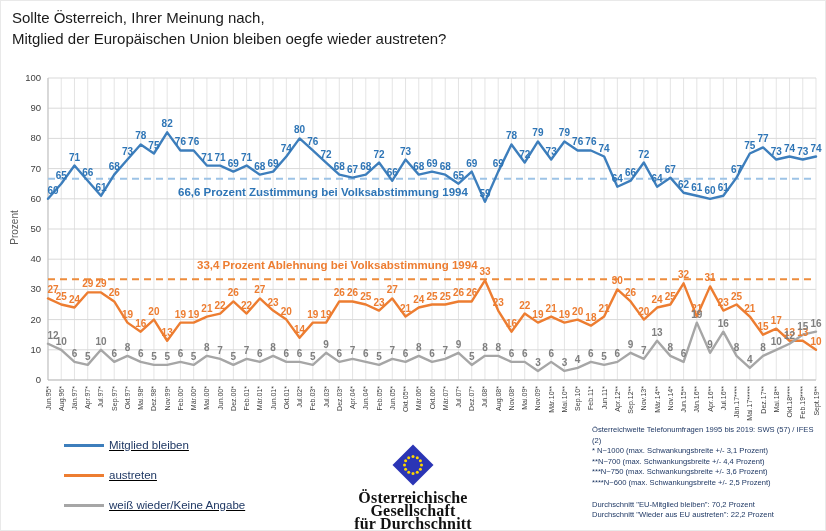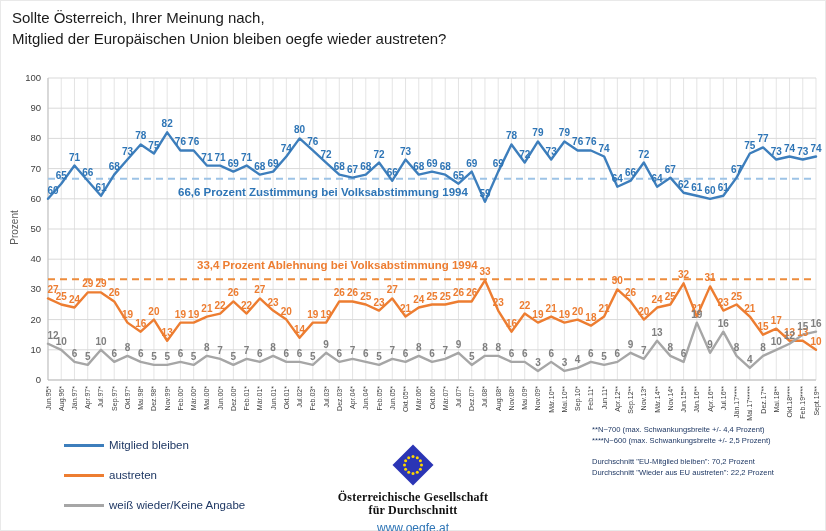--- a/index.html
+++ b/index.html
@@ -7,29 +7,29 @@
         font-family:"Liberation Sans",sans-serif;overflow:hidden;
         box-shadow:inset 0 0 0 1px #e9e9e9;}
   #title{position:absolute;top:7px;left:0;width:826px;text-align:left;
          font-size:15px;line-height:21px;color:#1a1a1a;margin-left:12px;}
   #chart-svg{position:absolute;left:0;top:0;}
   #y-label{position:absolute;left:-16px;top:222px;width:60px;text-align:center;
            transform:rotate(-90deg);font-size:10px;color:#595959;}
   .annotation{position:absolute;font-weight:bold;font-size:11.5px;}
   #ann-blue{left:178px;top:186px;color:#2E75B6;}
   #ann-orange{left:197px;top:245px;color:#ED7D31;margin-top:14px;}
-  #legend{position:absolute;left:64px;top:430px;}
+  #legend{position:absolute;left:64px;top:430px;text-decoration:underline;}
   .legend-row{display:flex;align-items:center;height:30px;}
   .legend-swatch{width:40px;height:3px;margin-right:5px;}
   .legend-label{font-size:11.5px;color:#1F3864;}
   #footnotes{position:absolute;left:592px;top:425px;width:230px;
              font-size:7.6px;line-height:10.6px;color:#1F3864;}
   #footnotes .group2{margin-top:11px;}
   #logo{position:absolute;left:323px;top:443px;width:180px;text-align:center;}
-  #logo .org{font-family:"Liberation Serif",serif;font-weight:bold;font-size:12px;
+  #logo .org{font-family:"Liberation Serif",serif;font-weight:bold;font-size:16px;
              line-height:13px;color:#111;letter-spacing:.2px;}
   #logo .site{font-size:12px;margin-top:4px;color:#2E75B6;}
 </style>
 </head>
 <body>
 
 <div id="page">
 
   <div id="title">
     <div>Sollte Österreich, Ihrer Meinung nach,</div>
@@ -401,21 +401,24 @@
           <circle cx="17.7" cy="14.7" r="1.5"></circle>
       </g>
     </svg>
     <div class="org">Österreichische Gesellschaft</div>
     <div class="org">für Durchschnitt</div>
     <div class="site">www.oegfe.at</div>
   </div>
 
   <div id="footnotes">
     <div class="group1">
+      <div>Österreichweite Telefonumfragen 1995 bis 2019: SWS (57) / IFES (2)</div>
+      <div>* N~1000 (max. Schwankungsbreite +/- 3,1 Prozent)</div>
       <div>**N~700 (max. Schwankungsbreite +/- 4,4 Prozent)</div>
+      <div>***N~750 (max. Schwankungsbreite +/- 3,6 Prozent)</div>
       <div>****N~600 (max. Schwankungsbreite +/- 2,5 Prozent)</div>
     </div>
     <div class="group2">
       <div>Durchschnitt "EU-Mitglied bleiben": 70,2 Prozent</div>
       <div>Durchschnitt "Wieder aus EU austreten": 22,2 Prozent</div>
 
     </div>
   </div>
 
 </div>

